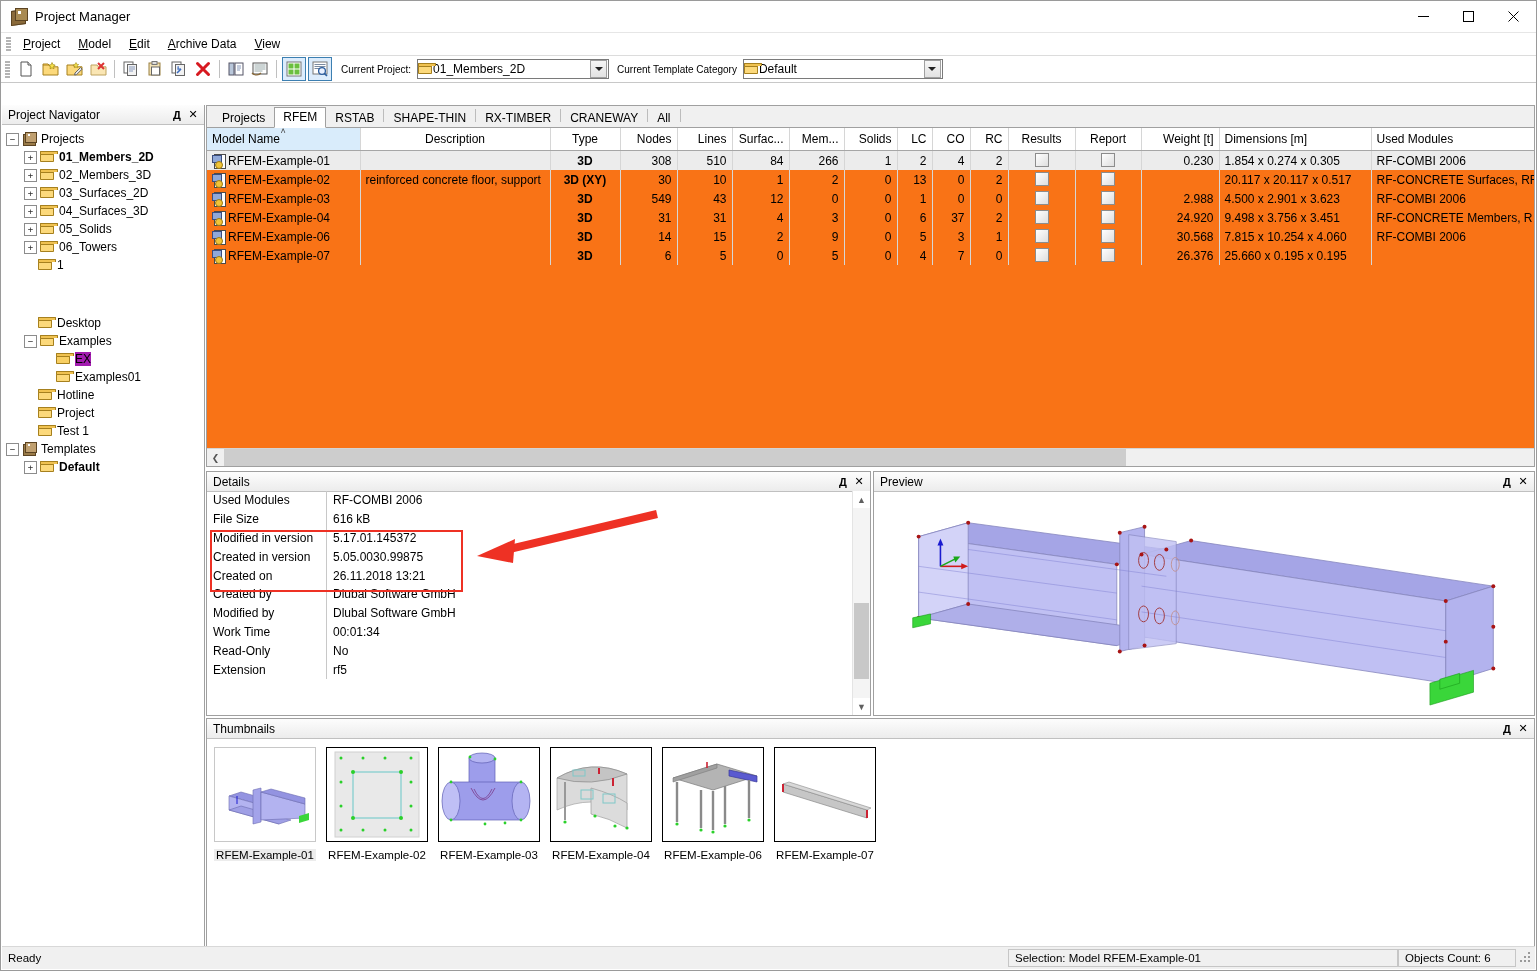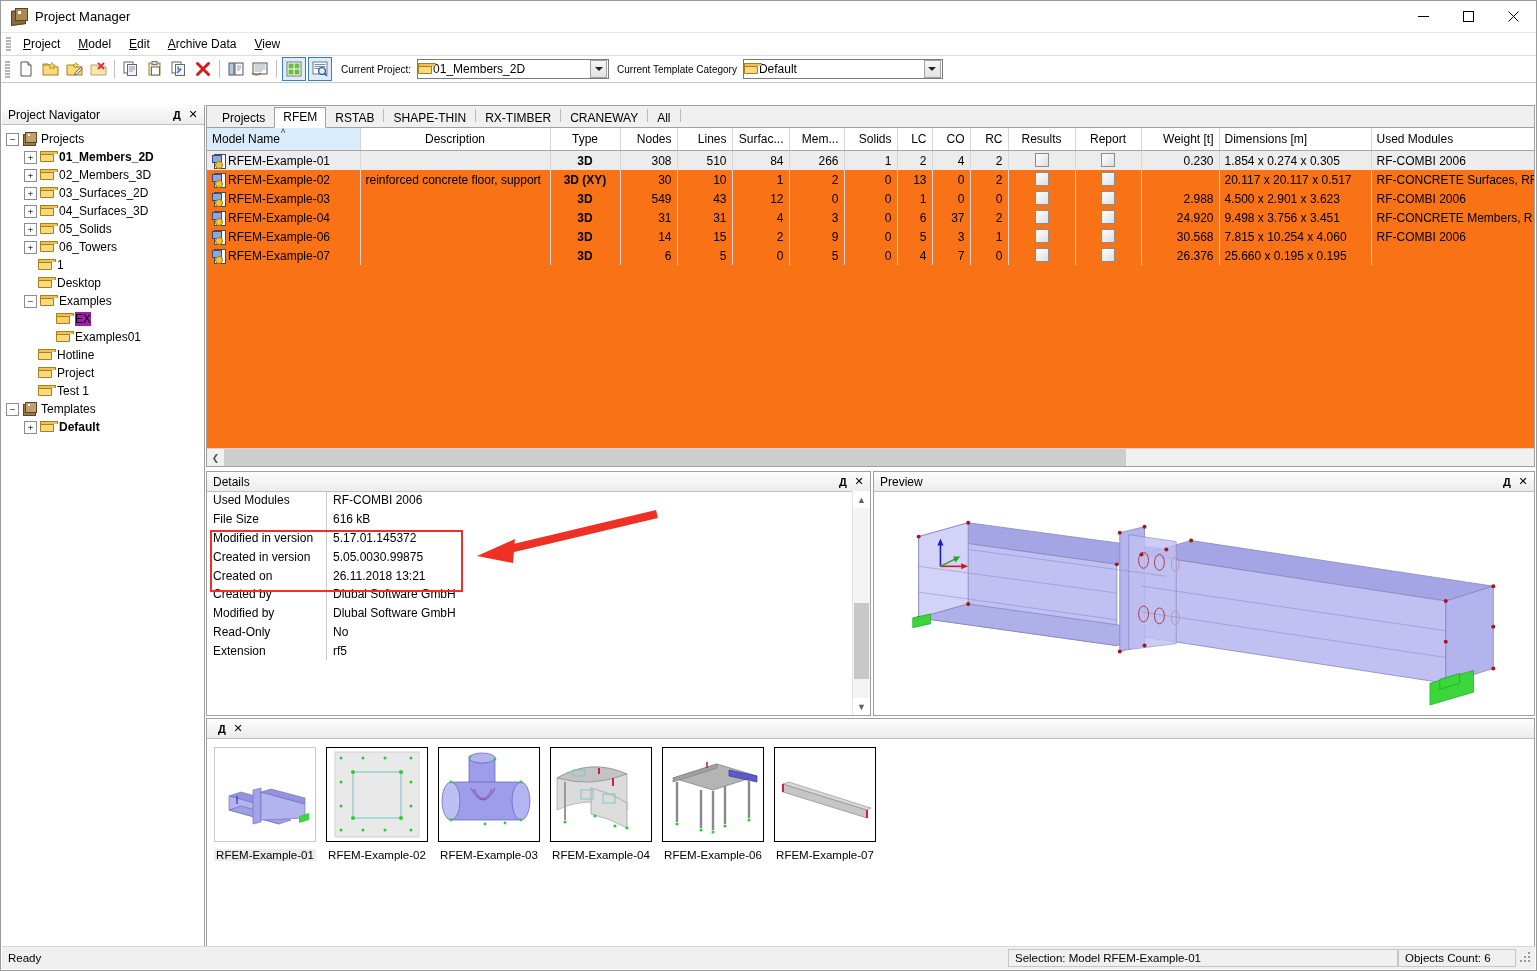--- a/index.html
+++ b/index.html
@@ -373,21 +373,21 @@
         </div>
         <div class="tnode" style="padding-left: 18px;">
           <span class="exp none"></span>
           <span class="folder-ic">
             <span class="back"></span>
             <span class="tab"></span>
             <span class="front"></span>
           </span>
           <span class="tlabel">1</span>
         </div>
-        <div class="tnode" style="padding-left: 18px;">
+        <div class="tnode" style="padding-left: 18px; margin-top: 40px;">
           <span class="exp none"></span>
           <span class="folder-ic">
             <span class="back"></span>
             <span class="tab"></span>
             <span class="front"></span>
           </span>
           <span class="tlabel">Desktop</span>
         </div>
         <div class="tnode" style="padding-left: 18px;">
           <span class="exp">−</span>
@@ -668,20 +668,24 @@
             </tr>
             <tr>
               <td class="k">Created by</td>
               <td>Dlubal Software GmbH</td>
             </tr>
             <tr>
               <td class="k">Modified by</td>
               <td>Dlubal Software GmbH</td>
             </tr>
             <tr>
+              <td class="k">Work Time</td>
+              <td>00:01:34</td>
+            </tr>
+            <tr>
               <td class="k">Read-Only</td>
               <td>No</td>
             </tr>
             <tr>
               <td class="k">Extension</td>
               <td>rf5</td>
             </tr>
           </tbody>
       </table>
     </div>
@@ -780,20 +784,21 @@
           <polygon points="34,124 52,120 52,130 34,134"></polygon>
           <polygon points="556,190 600,177 600,199 556,212"></polygon>
           <polygon points="566,186 586,180 586,190 566,196"></polygon>
         </g>
       </svg>
     </div>
   </div>
 
   <div class="thumbs">
     <div class="panel-head">
+      <span class="ptitle">Thumbnails</span>
       <span class="phead-btn" style="font-size:11px;font-weight:bold">Д</span>
       <span class="phead-btn" style="font-size:11px">✕</span>
     </div>
     <div class="thumb-strip" id="thumb-strip">
         <div class="thumb sel">
           <div class="frame"><svg width="100" height="93" viewBox="0 0 100 93">
               <g opacity="0.75">
                 <polygon points="14,48 26,44 76,58 64,62" fill="#6f6fd8" stroke="#3b3b95" stroke-width="0.6"></polygon>
                 <polygon points="14,48 64,62 64,76 14,62" fill="#9a9aec" stroke="#3b3b95" stroke-width="0.6"></polygon>
                 <polygon points="14,62 64,76 76,72 26,58" fill="#7f7fdd" stroke="#3b3b95" stroke-width="0.6"></polygon>

